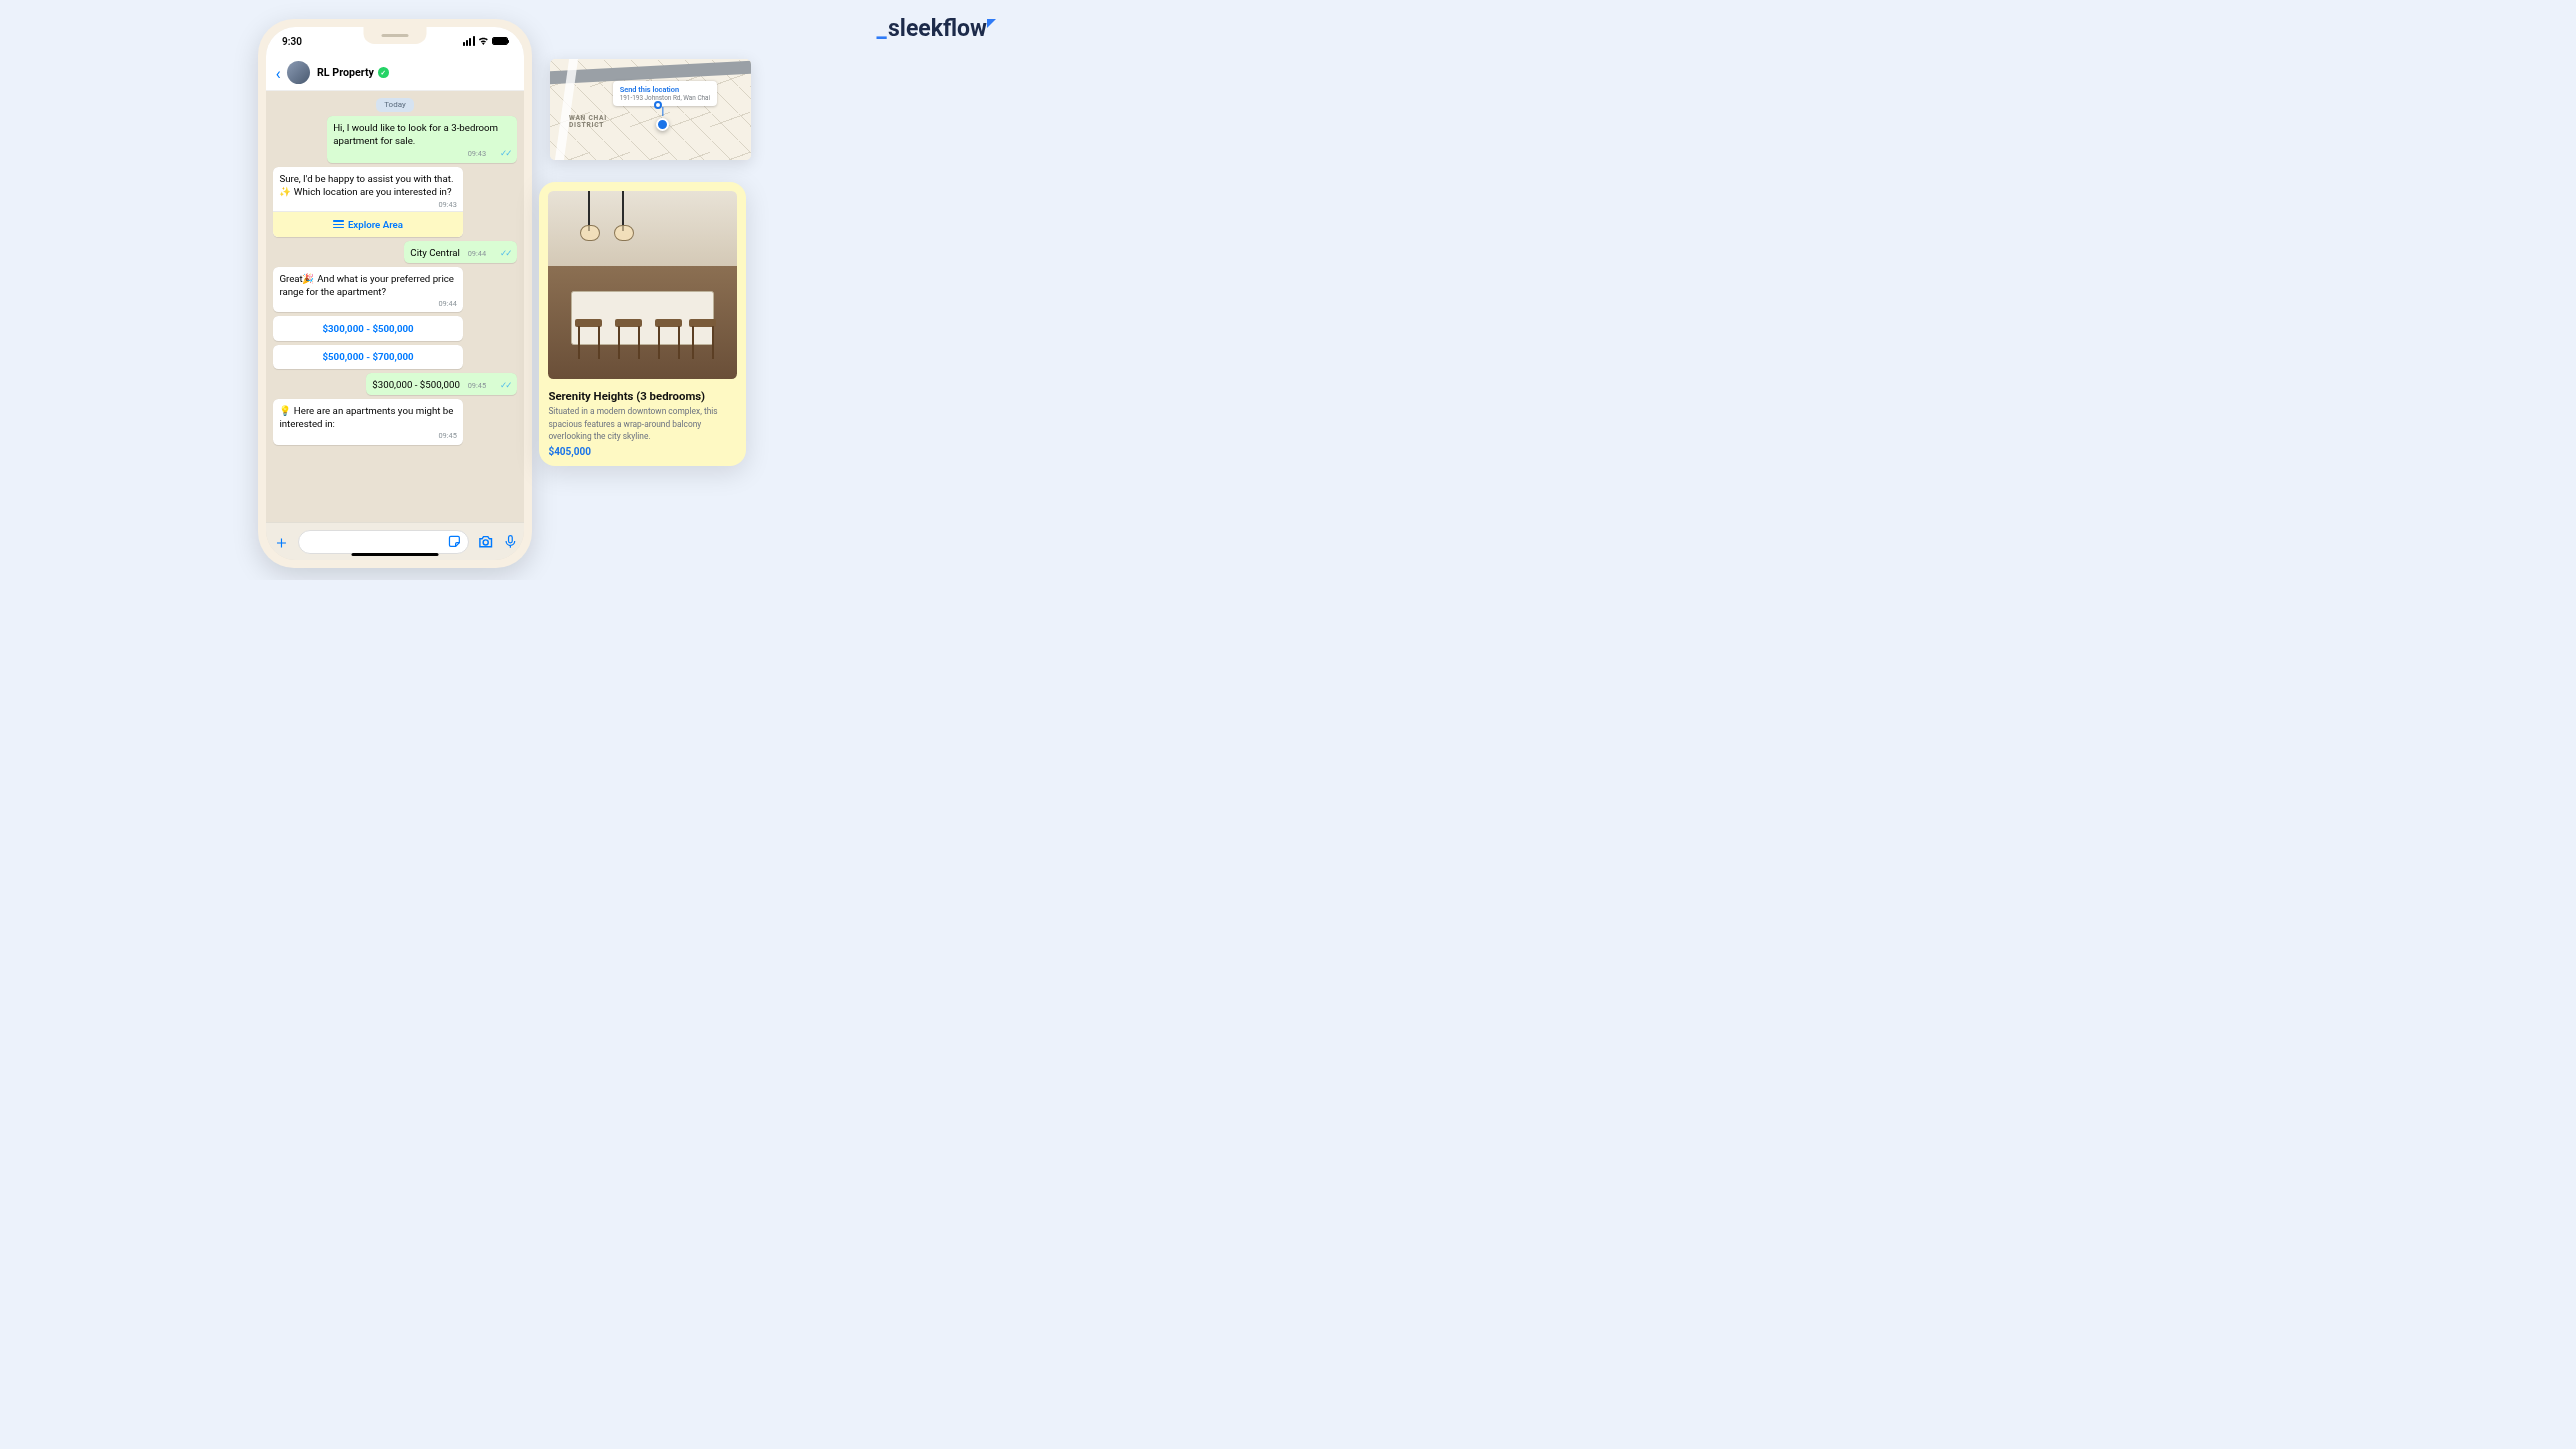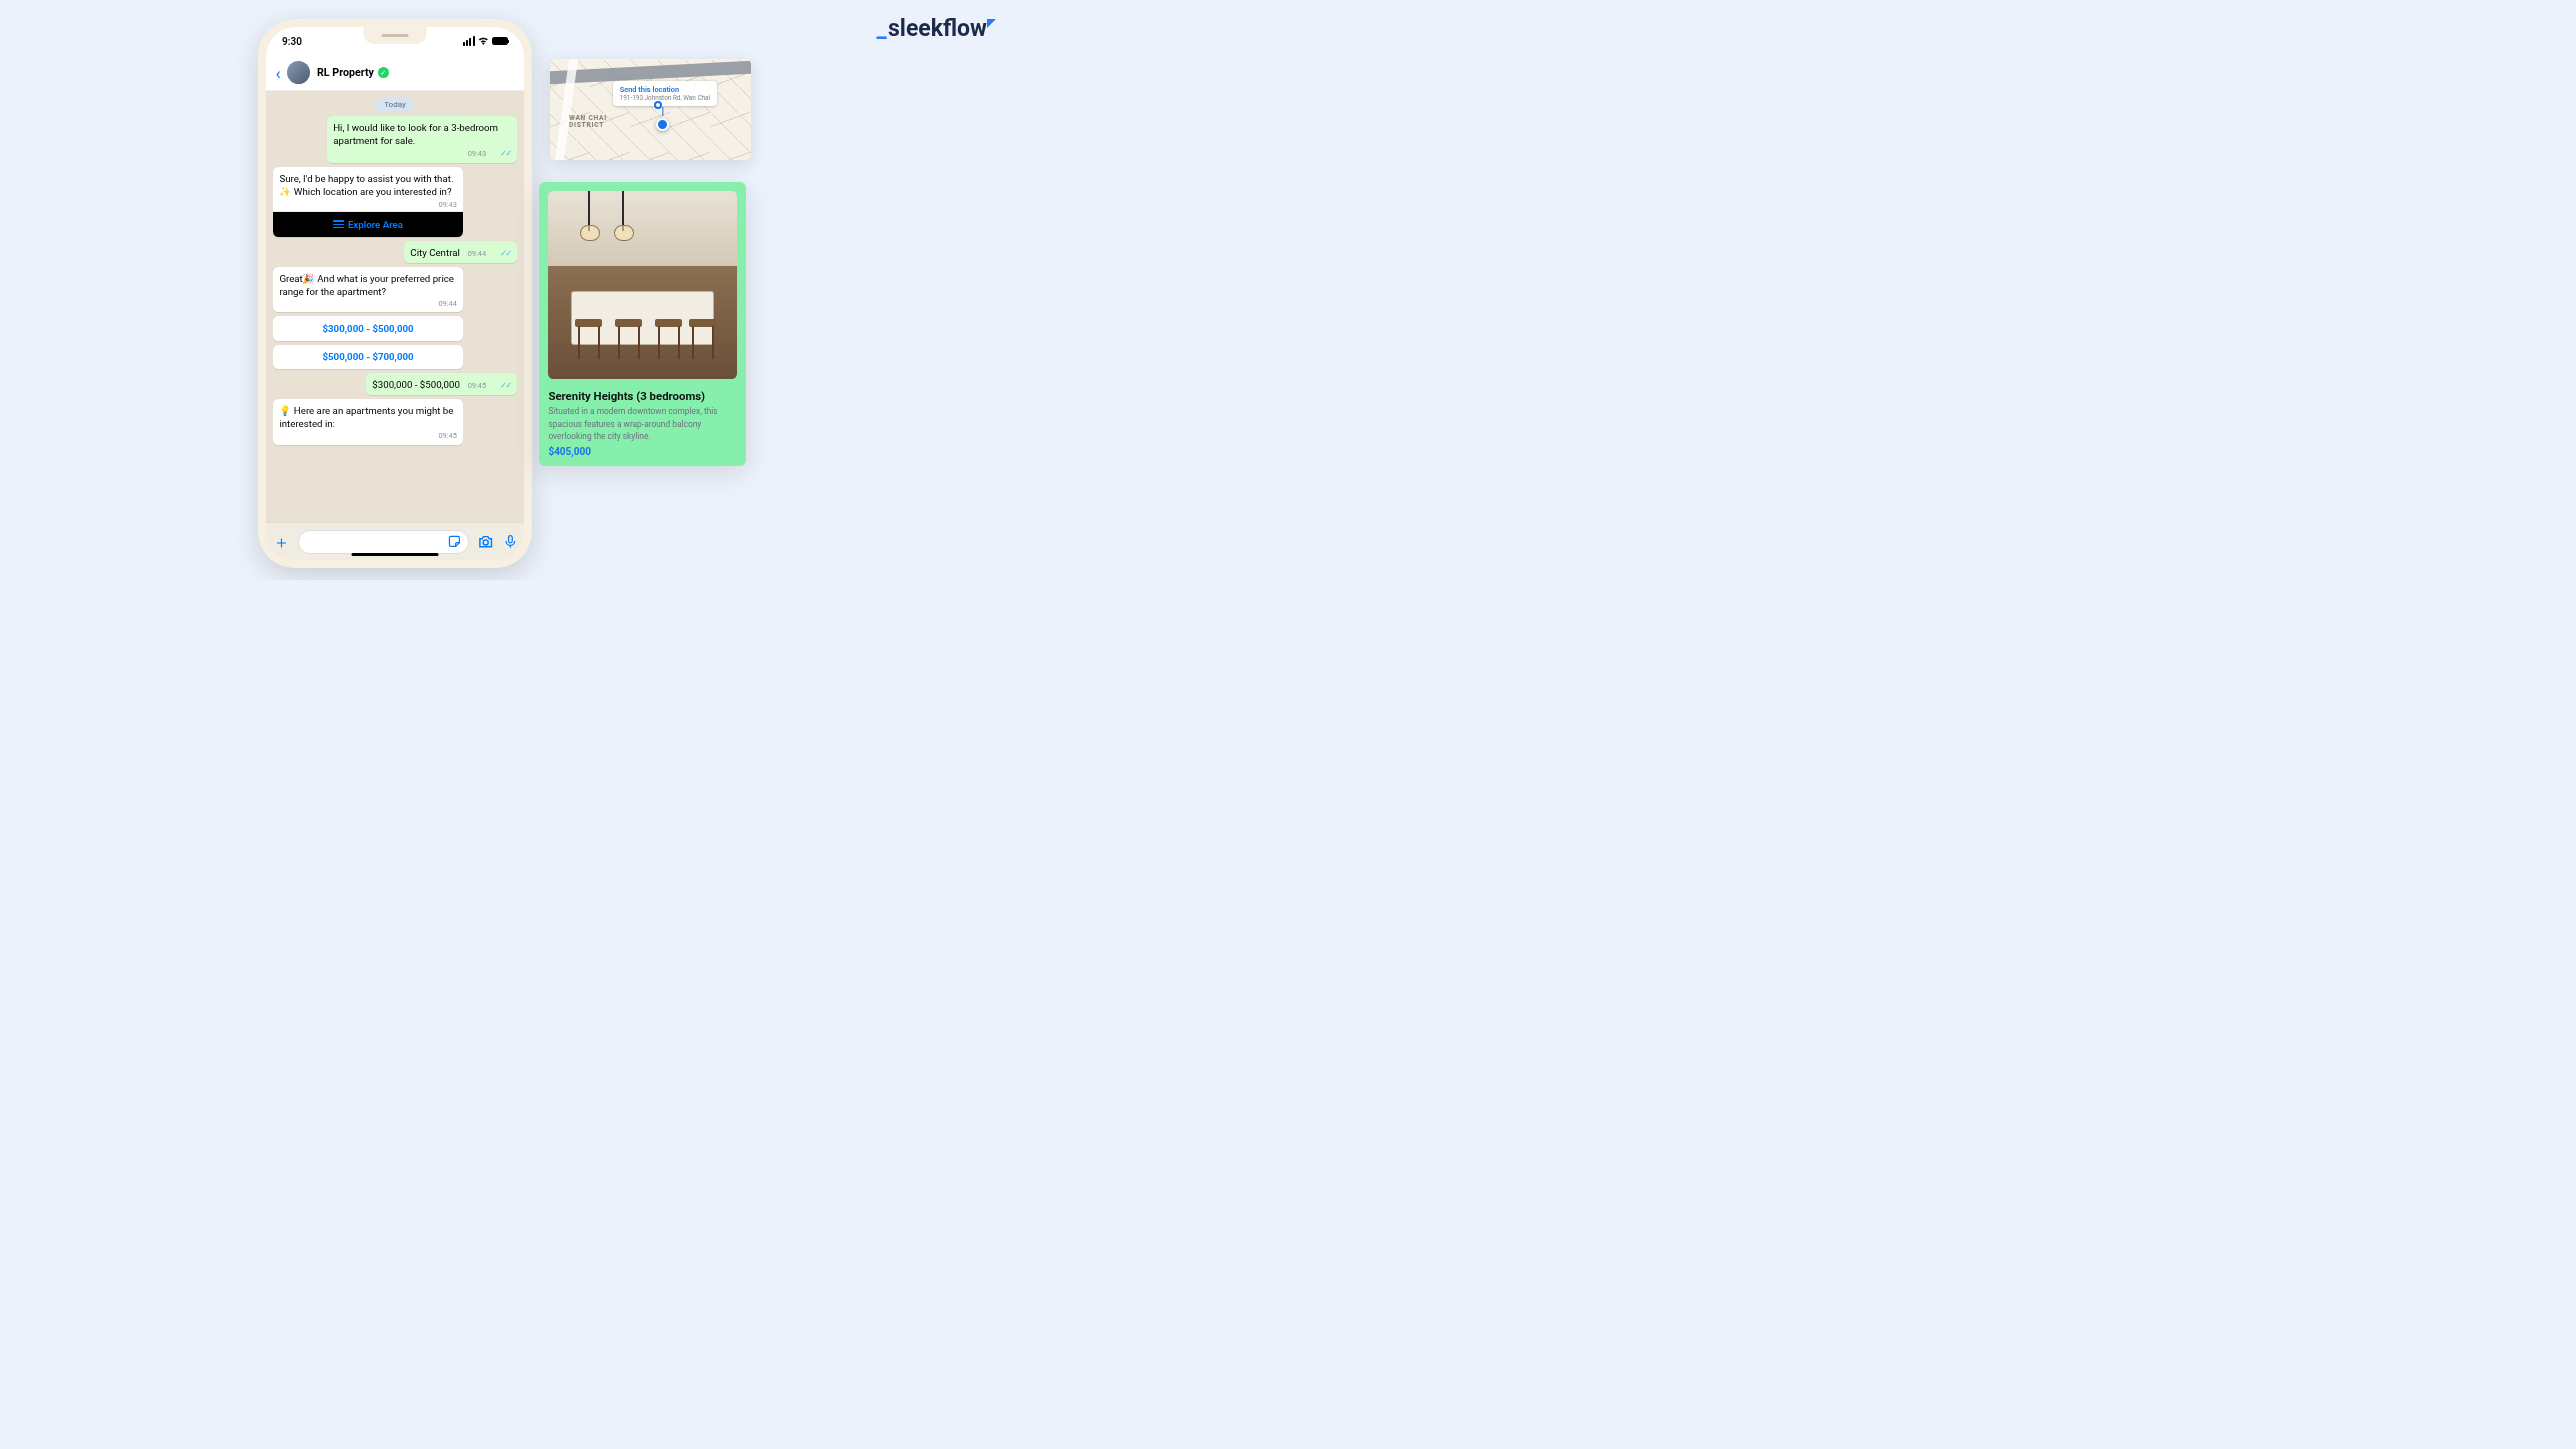--- a/index.html
+++ b/index.html
@@ -33,21 +33,21 @@
 .chat-body { flex:1; background:#e9e1d3; padding:6.7px 6.7px; overflow:hidden; display:flex; flex-direction:column; gap:4px; background-image:radial-gradient(circle at 20% 20%, rgba(0,0,0,.03) 0.7px, transparent 0.7px); background-size:20px 20px; }
 
 .date-pill { align-self:center; background:#d6e3f1; color:#5a6b7d; font-size:8px; padding:2.7px 8px; border-radius:5.4px; }
 
 .bubble { padding:4.7px 6.7px 3.4px 6.7px; border-radius:5.4px; box-shadow:0 0.7px 0.7px rgba(0,0,0,.1); max-width:78%; font-size:9.7px; line-height:1.35; position:relative; }
 .bubble.in { background:#fff; align-self:flex-start; }
 .bubble.out { background:#d9fdd3; align-self:flex-end; }
 .bubble .time { font-size:7.4px; color:#8a9399; margin-top:1.3px; text-align:right; display:flex; justify-content:flex-end; align-items:center; gap:14px; }
 .ticks { color:#53bdeb; font-size:8.7px; letter-spacing:-2px; }
 
-.action-row { background:#000000; border-top:0.7px solid #eaeaea; text-align:center; padding:6px; color:#007aff; font-weight:600; font-size:9.7px; display:flex; align-items:center; justify-content:center; gap:4px; }
+.action-row { background:#fef9c3; border-top:0.7px solid #eaeaea; text-align:center; padding:6px; color:#007aff; font-weight:600; font-size:9.7px; display:flex; align-items:center; justify-content:center; gap:4px; }
 .list-icon { width:10.7px; height:8px; display:inline-flex; flex-direction:column; justify-content:space-between; }
 .list-icon span { height:1.3px; background:#007aff; border-radius:0.7px; }
 .bubble-with-action { padding:0; overflow:hidden; }
 .bubble-with-action .body { padding:4.7px 6.7px 1.3px 6.7px; }
 
 .option { background:#fff; border-radius:5.4px; box-shadow:0 0.7px 0.7px rgba(0,0,0,.1); text-align:center; padding:6.7px; color:#007aff; font-weight:700; font-size:9.7px; align-self:flex-start; width:78%; }
 
 .input-bar { height:38px; background:#f1ece2; display:flex; align-items:center; padding:0 6.7px; gap:8px; border-top:0.7px solid rgba(0,0,0,.06); }
 .input-icon { color:#007aff; font-size:17.4px; }
 .input-field { flex:1; height:24px; background:#fff; border-radius:12px; border:0.7px solid #ddd; display:flex; align-items:center; justify-content:flex-end; padding:0 6.7px; }
@@ -65,21 +65,21 @@
 .map-road2 { position:absolute; left:12px; top:0; bottom:0; width:9.4px; background:#fff; opacity:.8; transform:skewX(-8deg); }
 .map-dist { position:absolute; left:19px; top:56px; font-size:6.7px; font-weight:800; color:#8a8577; letter-spacing:0.7px; line-height:1.1; }
 .map-label { position:absolute; left:63px; top:21.5px; background:#fff; border-radius:4px; padding:4px 6.7px; box-shadow:0 0.7px 2.7px rgba(0,0,0,.2); }
 .map-label-title { color:#1a73e8; font-size:7.4px; font-weight:600; }
 .map-label-sub { color:#7a7f85; font-size:6.4px; }
 .map-pin { position:absolute; left:106px; top:59px; width:13.4px; height:13.4px; background:#1a73e8; border-radius:50%; border:2px solid #fff; box-shadow:0 1.3px 4px rgba(0,0,0,.3); }
 .map-pin::after { content:''; position:absolute; left:50%; top:-13.4px; transform:translateX(-50%); width:1.3px; height:9.4px; background:#1a73e8; }
 .map-pin-head { position:absolute; left:104px; top:42px; width:8px; height:8px; background:#fff; border:2px solid #1a73e8; border-radius:50%; }
 
 
-.listing { position:absolute; left:539px; top:182px; width:207px; background:#86efac; border-radius:6px; box-shadow:0 6.7px 27px rgba(0,0,0,.12); padding:9.4px; }
+.listing { position:absolute; left:539px; top:182px; width:207px; background:#fef9c3; border-radius:16px; box-shadow:0 6.7px 27px rgba(0,0,0,.12); padding:9.4px; }
 .listing-img { width:100%; height:188px; border-radius:5.4px; background:
   linear-gradient(180deg, #e8e2d6 0%, #d4c9b6 40%, #8b6f52 40%, #6a4f38 100%); position:relative; overflow:hidden; }
 .lamp { position:absolute; top:0; width:1.3px; height:40px; background:#2a2a2a; }
 .lamp::after { content:''; position:absolute; bottom:-9.4px; left:-8px; width:17.4px; height:13.4px; background:rgba(255,230,180,.6); border-radius:50%/60%; border:1.3px solid #8a7654; }
 .lamp.l1 { left:40px; } .lamp.l2 { left:74px; }
 .counter { position:absolute; bottom:34px; left:12%; right:12%; height:54px; background:#f2ede3; border:1.3px solid #bdb29a; border-radius:2.7px; }
 .stool { position:absolute; bottom:20px; width:27px; height:40px; }
 .stool .seat { width:27px; height:8px; background:#7a5b3a; border-radius:2px; }
 .stool .legs { position:absolute; top:6.7px; left:2.7px; right:2.7px; bottom:0; border-left:2px solid #5c3f24; border-right:2px solid #5c3f24; }
 .stool.s1{left:27px}.stool.s2{left:67px}.stool.s3{left:107px}.stool.s4{left:141px}

